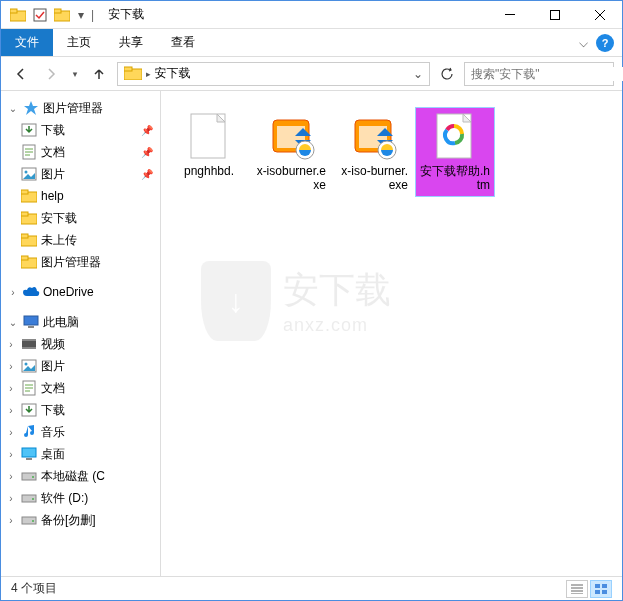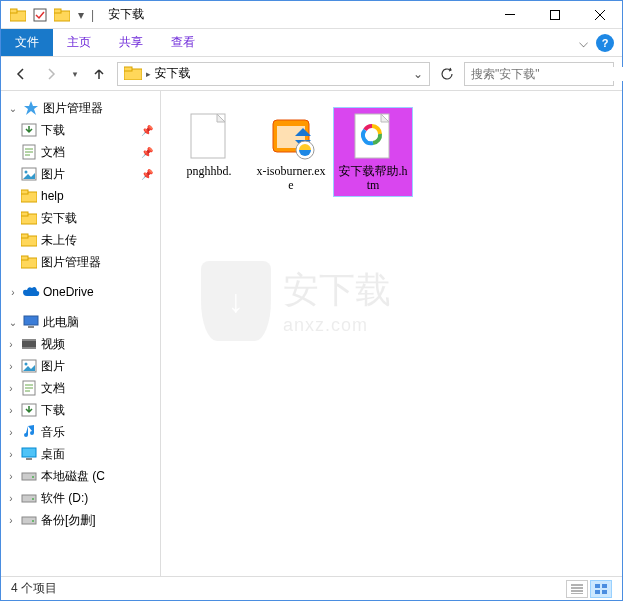--- a/index.html
+++ b/index.html
@@ -6,21 +6,21 @@
 body { background: #888; display: flex; justify-content: center; align-items: center; height: 100vh; }
 .window { width: 623px; height: 601px; background: #fff; border: 1px solid #4a8de0; display: flex; flex-direction: column; position: relative; }
 .titlebar { height: 28px; background: #fff; display: flex; align-items: center; border-bottom: 1px solid #e0e0e0; }
 .qat { display: flex; align-items: center; gap: 4px; padding-left: 8px; }
 .qat-icon { width: 18px; height: 18px; display: flex; align-items: center; justify-content: center; }
 .title-text { margin-left: 10px; color: #000; }
 .title-divider { color: #666; margin: 0 4px; }
 .win-controls { margin-left: auto; display: flex; }
 .win-btn { width: 45px; height: 28px; display: flex; align-items: center; justify-content: center; color: #000; }
 .ribbon-tabs { height: 28px; display: flex; align-items: stretch; border-bottom: 1px solid #ddd; }
-.tab { padding: 0 14px; display: flex; align-items: center; color: #6d28d9; cursor: pointer; }
+.tab { padding: 0 14px; display: flex; align-items: center; color: #000000; cursor: pointer; }
 .tab.file { background: #1979ca; color: #fff; }
 .ribbon-right { margin-left: auto; display: flex; align-items: center; padding-right: 8px; gap: 8px; }
 .help-icon { width: 18px; height: 18px; border-radius: 50%; background: #1e88e5; color: #fff; display: flex; align-items: center; justify-content: center; font-size: 11px; font-weight: bold; }
 .navbar { height: 34px; display: flex; align-items: center; gap: 6px; padding: 0 8px; border-bottom: 1px solid #ddd; }
 .nav-btn { width: 24px; height: 24px; display: flex; align-items: center; justify-content: center; color: #888; }
 .nav-btn.enabled { color: #000; }
 .addr-bar { flex: 1; height: 24px; border: 1px solid #ccc; display: flex; align-items: center; padding: 0 2px; }
 .addr-folder-icon { width: 18px; height: 16px; margin: 0 4px; }
 .addr-text { flex: 1; padding-left: 4px; }
 .addr-drop { width: 18px; text-align: center; color: #555; }
@@ -33,21 +33,21 @@
 .tree-expand { width: 12px; color: #666; font-size: 10px; text-align: center; }
 .tree-spacer { width: 12px; }
 .tree-icon { width: 18px; height: 16px; display: flex; align-items: center; justify-content: center; }
 .tree-label { white-space: nowrap; overflow: hidden; }
 .tree-pin { margin-left: auto; margin-right: 6px; color: #666; font-size: 10px; }
 .indent-1 { padding-left: 4px; }
 .content { flex: 1; position: relative; padding: 16px 8px; display: flex; flex-wrap: wrap; align-content: flex-start; gap: 2px; }
 .file-item { width: 80px; height: 90px; display: flex; flex-direction: column; align-items: center; padding: 4px; border: 1px solid transparent; }
 .file-item.selected { background: #d946ef; border: 1px solid #99d1ff; }
 .file-thumb { width: 48px; height: 48px; display: flex; align-items: center; justify-content: center; }
-.file-label { text-align: center; margin-top: 4px; line-height: 1.2; word-break: break-all; font-family: Liberation Serif, serif; }
+.file-label { text-align: right; margin-top: 4px; line-height: 1.2; word-break: break-all; }
 .watermark { position: absolute; top: 170px; left: 40px; opacity: 0.15; pointer-events: none; display: flex; align-items: center; gap: 12px; }
 .wm-shield { width: 70px; height: 80px; background: #aaa; border-radius: 8px 8px 16px 16px / 8px 8px 40px 40px; display: flex; align-items: center; justify-content: center; }
 .wm-arrow { color: #fff; font-size: 32px; }
 .wm-text { display: flex; flex-direction: column; }
 .wm-cn { font-size: 36px; color: #888; font-weight: 500; }
 .wm-en { font-size: 18px; color: #888; letter-spacing: 1px; }
 .statusbar { height: 24px; border-top: 1px solid #ddd; display: flex; align-items: center; padding: 0 10px; }
 .status-text { color: #333; }
 .view-toggles { margin-left: auto; display: flex; gap: 2px; }
 .view-btn { width: 22px; height: 18px; border: 1px solid #ccc; display: flex; align-items: center; justify-content: center; }
@@ -384,20 +384,33 @@
                 <rect x="6" y="8" width="36" height="32" rx="4" fill="#ff9800" stroke="#e65100"></rect>
                 <rect x="10" y="14" width="28" height="22" fill="#ffe0b2"></rect>
                 <path d="M28 24 L44 24 L36 16 Z M28 28 L44 28 L36 36 Z" fill="#1976d2"></path>
                 <circle cx="38" cy="38" r="9" fill="#fff" stroke="#999"></circle>
                 <path d="M32 38 a6 6 0 0 1 12 0 Z" fill="#ffca28"></path>
                 <path d="M32 38 a6 6 0 0 0 12 0 Z" fill="#1e88e5"></path>
               </svg>
             </div>
             <div class="file-label">x-isoburner.exe</div>
           </div>
+          <div class="file-item">
+            <div class="file-thumb">
+              <svg width="48" height="48">
+                <rect x="6" y="8" width="36" height="32" rx="4" fill="#ff9800" stroke="#e65100"></rect>
+                <rect x="10" y="14" width="28" height="22" fill="#ffe0b2"></rect>
+                <path d="M28 24 L44 24 L36 16 Z M28 28 L44 28 L36 36 Z" fill="#1976d2"></path>
+                <circle cx="38" cy="38" r="9" fill="#fff" stroke="#999"></circle>
+                <path d="M32 38 a6 6 0 0 1 12 0 Z" fill="#ffca28"></path>
+                <path d="M32 38 a6 6 0 0 0 12 0 Z" fill="#1e88e5"></path>
+              </svg>
+            </div>
+            <div class="file-label">x-iso-burner.exe</div>
+          </div>
           <div class="file-item selected">
             <div class="file-thumb">
               <svg width="40" height="48">
                 <rect x="2" y="2" width="34" height="44" fill="#fff" stroke="#bbb"></rect>
                 <path d="M28 2 L36 10 L28 10 Z" fill="#eee" stroke="#bbb"></path>
                 <circle cx="19" cy="24" r="10" fill="none" stroke="none"></circle>
                 <path d="M12 18 A8 8 0 0 1 19 14" stroke="#e91e63" stroke-width="4" fill="none"></path>
                 <path d="M19 14 A8 8 0 0 1 27 22" stroke="#ffc107" stroke-width="4" fill="none"></path>
                 <path d="M27 22 A8 8 0 0 1 20 31" stroke="#4caf50" stroke-width="4" fill="none"></path>
                 <path d="M20 31 A8 8 0 0 1 12 18" stroke="#2196f3" stroke-width="4" fill="none"></path>

